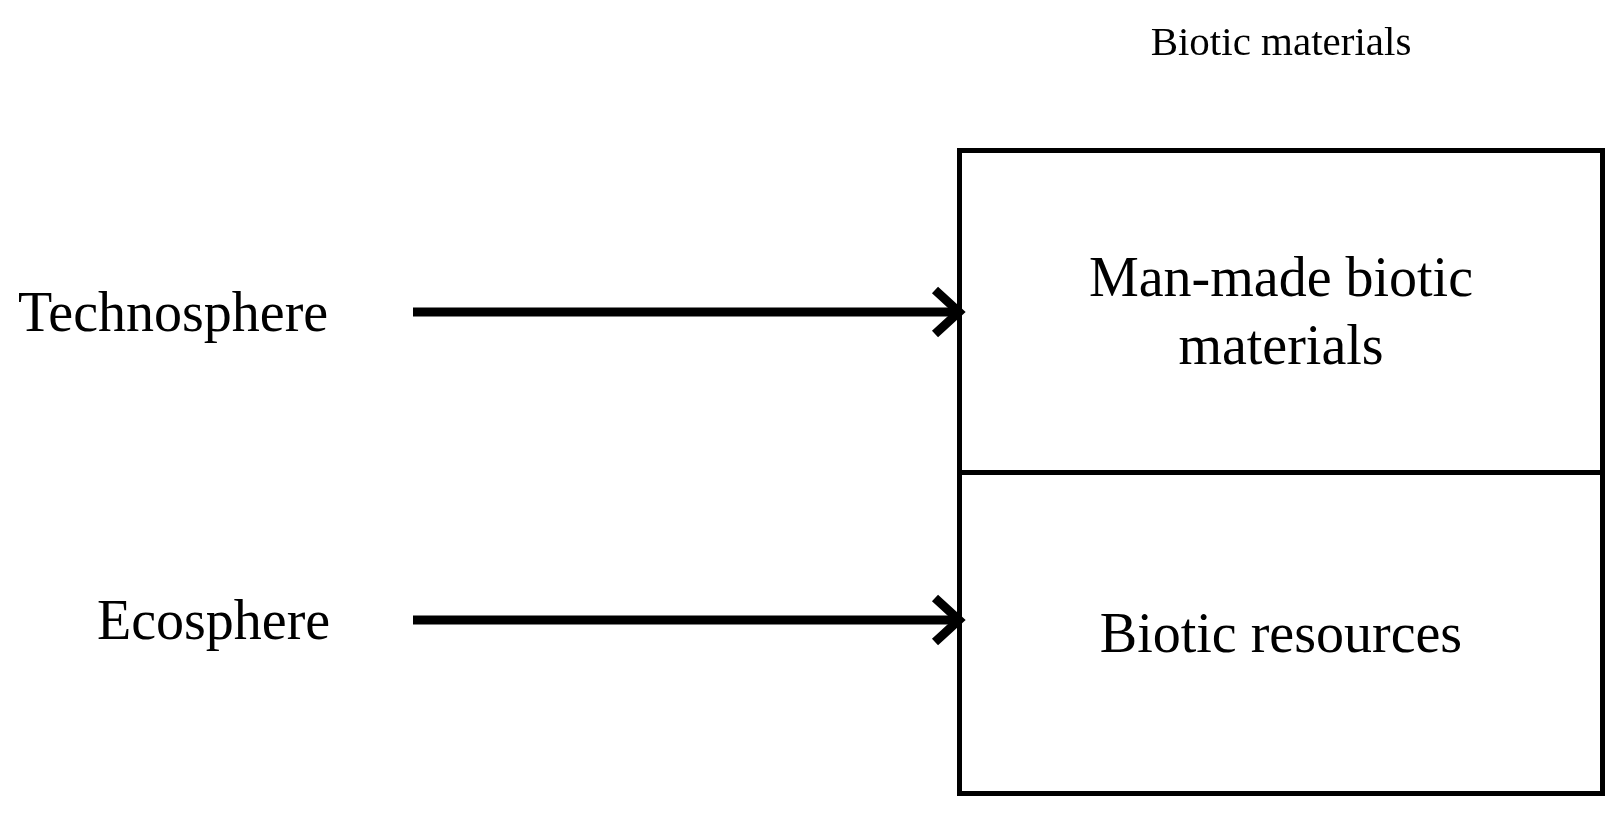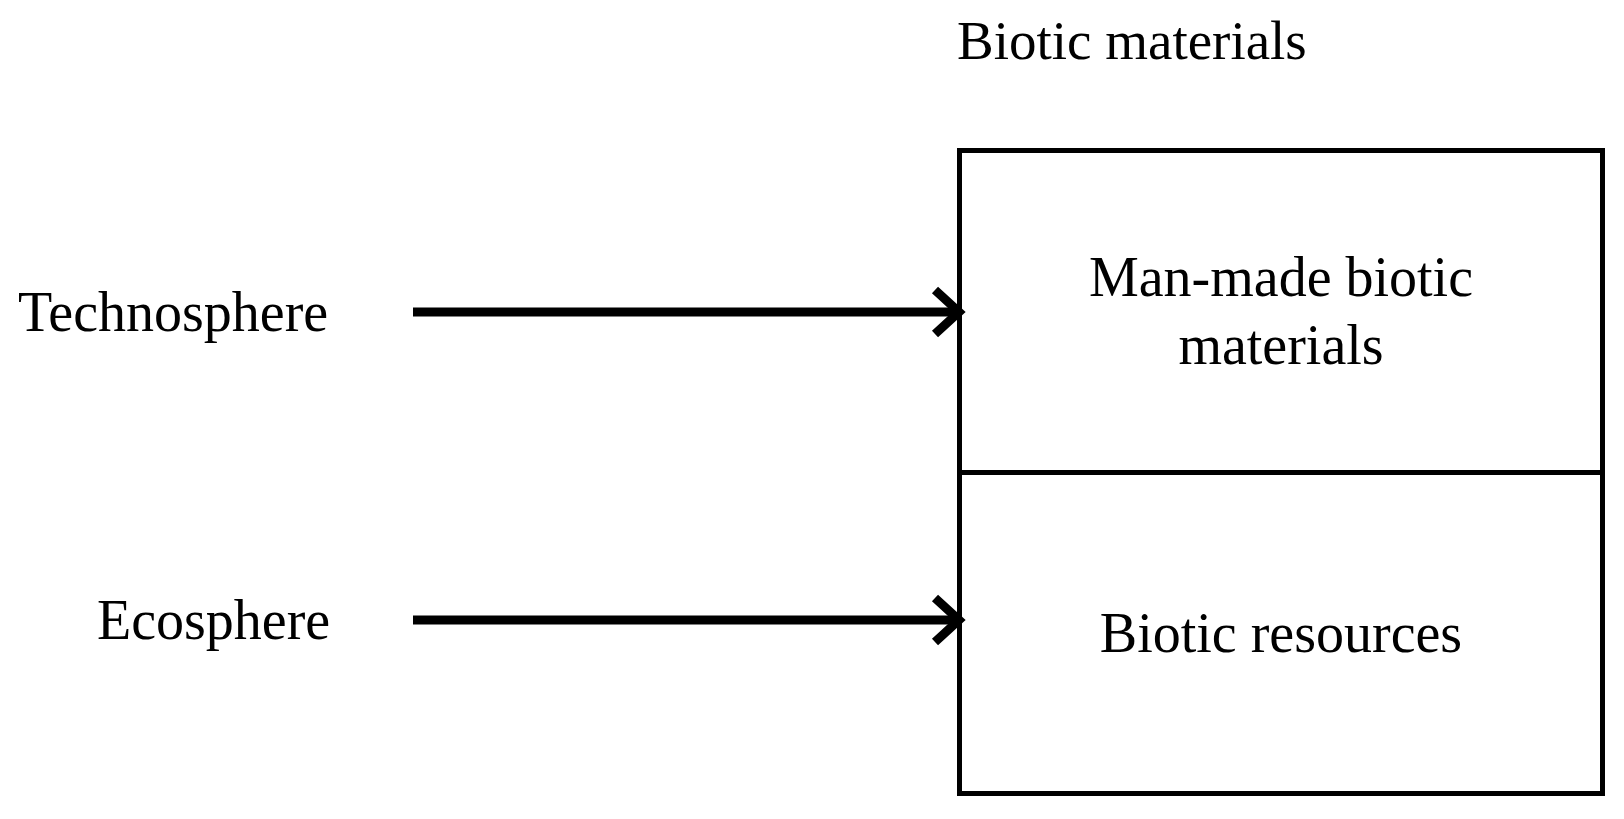--- a/index.html
+++ b/index.html
@@ -18,21 +18,22 @@
     background: #ffffff;
     overflow: hidden;
   }
 
   
   .diagram-title {
     position: absolute;
     left: 957px;
     top: 8px;
     width: 648px;
-    font-size: 55px;
+    text-align: center;
+    font-size: 41px;
     line-height: 66px;
     white-space: nowrap;
   }
 
   
   .material-box {
     position: absolute;
     left: 957px;
     top: 148px;
     width: 648px;

